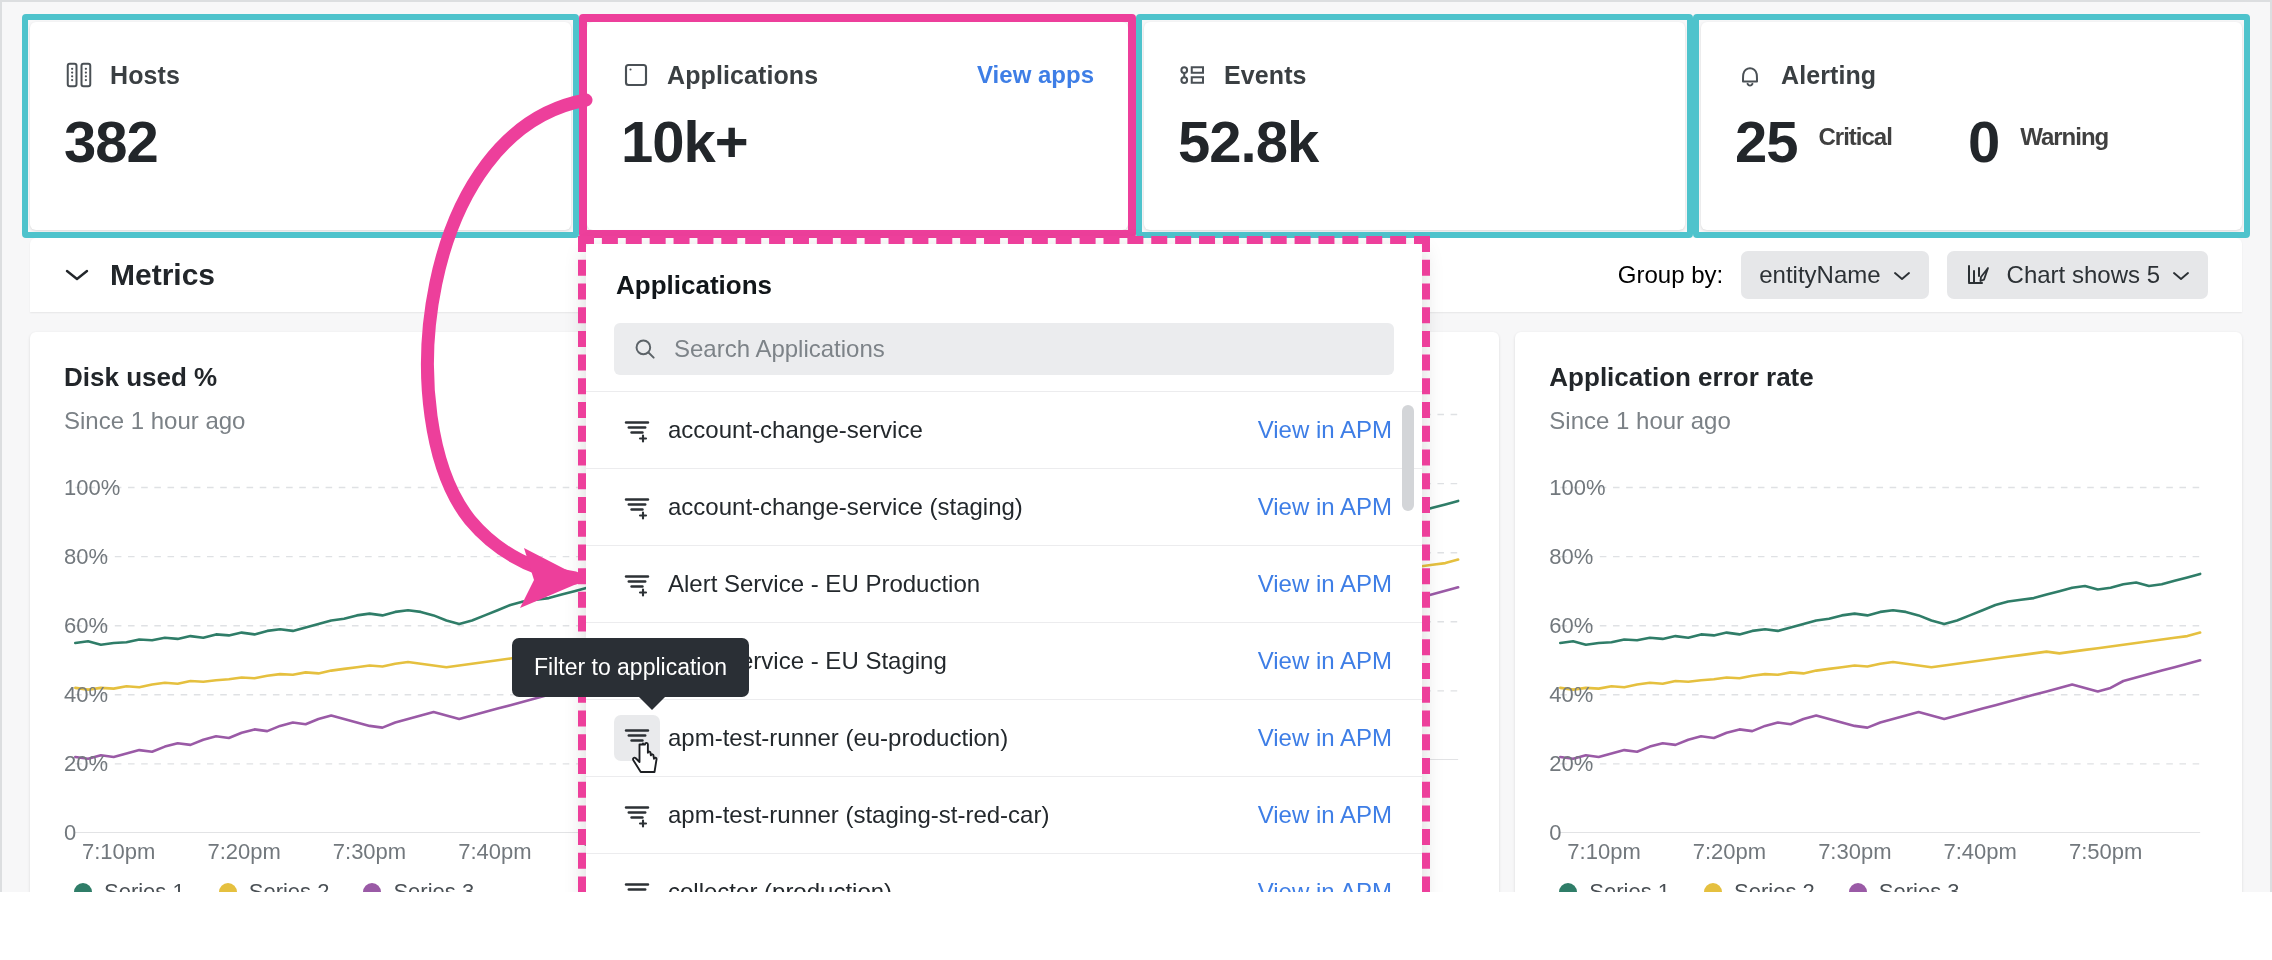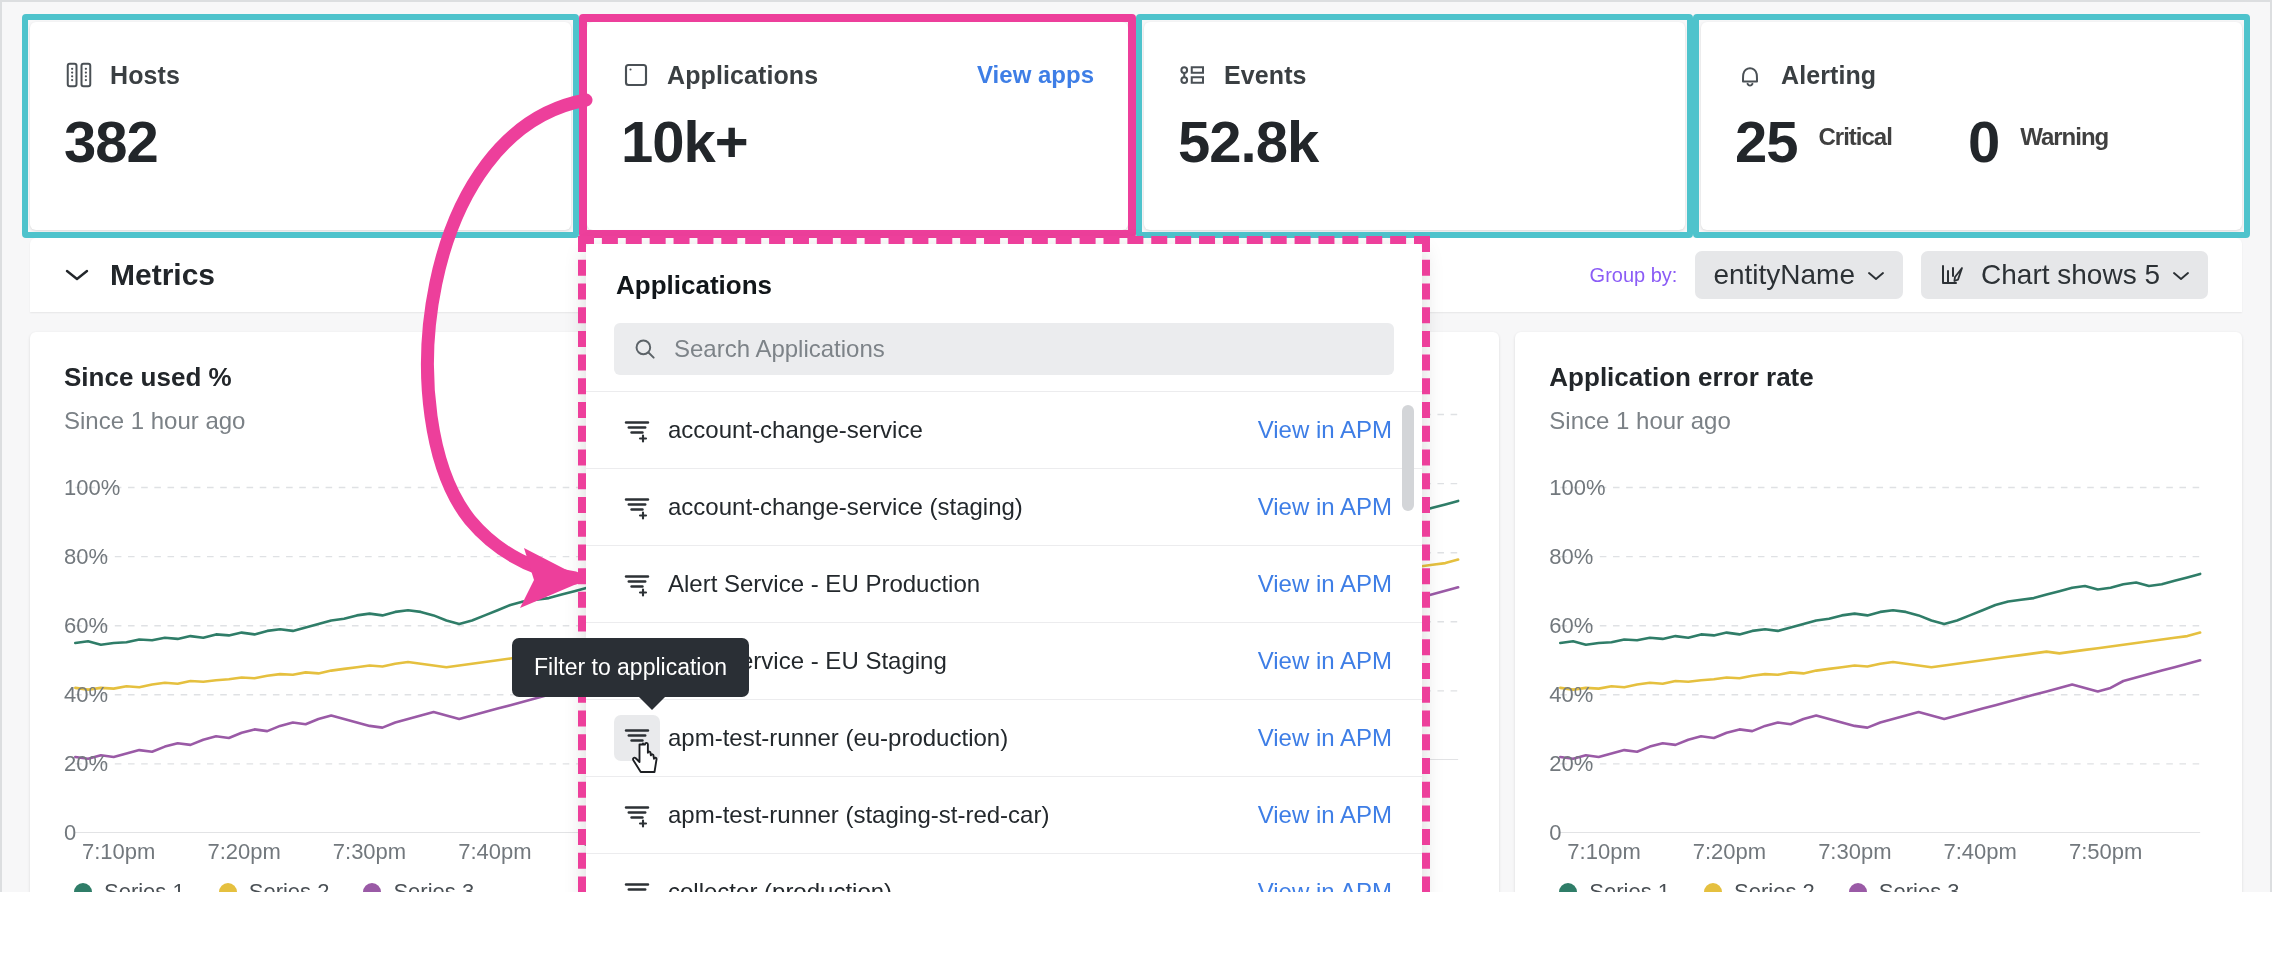--- a/index.html
+++ b/index.html
@@ -79,28 +79,28 @@
     width: 2212px; height: 74px;
     background: #fff;
     border-radius: 6px 6px 0 0;
     display: flex; align-items: center;
     padding: 0 34px;
     box-shadow: 0 1px 2px rgba(0,0,0,.07);
   }
   .metrics-left { display: flex; align-items: center; gap: 20px; cursor: pointer; }
   .metrics-title { font-size: 30px; font-weight: 700; color: #22262a; }
   .metrics-right { margin-left: auto; display: flex; align-items: center; gap: 18px; }
-  .groupby-label { font-size: 20px; color: #8b5cf6; }
+  .groupby-label { font-size: 24px; color: #000000; }
   .pill {
     display: flex; align-items: center; gap: 12px;
     background: #e6e7e9;
     border-radius: 7px;
     height: 48px;
     padding: 0 18px;
-    font-size: 28px; color: #2c3135;
+    font-size: 24px; color: #2c3135;
     cursor: pointer;
   }
   .chev { width: 18px; height: 11px; flex: none; }
 
   
   .charts-row {
     position: absolute;
     left: 30px; top: 332px;
     width: 2212px; height: 606px;
     display: flex;
@@ -368,21 +368,21 @@
         <svg class="chev" viewBox="0 0 18 11">
           <path d="M2 3 L9 9 L16 3" fill="none" stroke="#2c3135" stroke-width="1.9" stroke-linecap="round" stroke-linejoin="round"></path>
         </svg>
       </div>
     </div>
   </div>
 
   <div class="charts-row">
 
     <div class="chart-card">
-      <div class="chart-title">Since used %</div>
+      <div class="chart-title">Disk used %</div>
       <div class="chart-sub">Since 1 hour ago</div>
       <div class="plot">
         <svg class="plot-svg" viewBox="0 0 700 380" preserveAspectRatio="none">
             <line x1="12" y1="380.0" x2="692" y2="380.0" stroke="#d8dadd" stroke-width="1.4"></line>
             <line x1="12" y1="310.9" x2="692" y2="310.9" stroke="#dfe1e4" stroke-width="1.4" stroke-dasharray="7 7"></line>
             <line x1="12" y1="241.8" x2="692" y2="241.8" stroke="#dfe1e4" stroke-width="1.4" stroke-dasharray="7 7"></line>
             <line x1="12" y1="172.7" x2="692" y2="172.7" stroke="#dfe1e4" stroke-width="1.4" stroke-dasharray="7 7"></line>
             <line x1="12" y1="103.6" x2="692" y2="103.6" stroke="#dfe1e4" stroke-width="1.4" stroke-dasharray="7 7"></line>
             <line x1="12" y1="34.5" x2="692" y2="34.5" stroke="#dfe1e4" stroke-width="1.4" stroke-dasharray="7 7"></line>
             <path d="M12.0 190.0 L25.6 188.3 L39.2 191.7 L52.8 190.0 L66.4 189.3 L80.0 186.5 L93.6 187.2 L107.2 184.8 L120.8 185.9 L134.4 183.1 L148.0 184.8 L161.6 181.4 L175.2 182.4 L188.8 179.6 L202.4 181.4 L216.0 177.9 L229.6 176.2 L243.2 177.9 L256.8 174.5 L270.4 171.0 L284.0 167.5 L297.6 165.8 L311.2 162.4 L324.8 160.6 L338.4 162.4 L352.0 158.9 L365.6 157.2 L379.2 158.9 L392.8 162.4 L406.4 167.5 L420.0 171.0 L433.6 167.5 L447.2 162.4 L460.8 157.2 L474.4 152.0 L488.0 148.5 L501.6 146.8 L515.2 145.1 L528.8 141.6 L542.4 138.2 L556.0 134.7 L569.6 133.0 L583.2 136.5 L596.8 134.7 L610.4 131.3 L624.0 129.5 L637.6 133.0 L651.2 131.3 L664.8 127.8 L678.4 124.4 L692.0 120.9" fill="none" stroke="#2f7d68" stroke-width="2.6" stroke-linejoin="round" stroke-linecap="round" vector-effect="non-scaling-stroke"></path>

